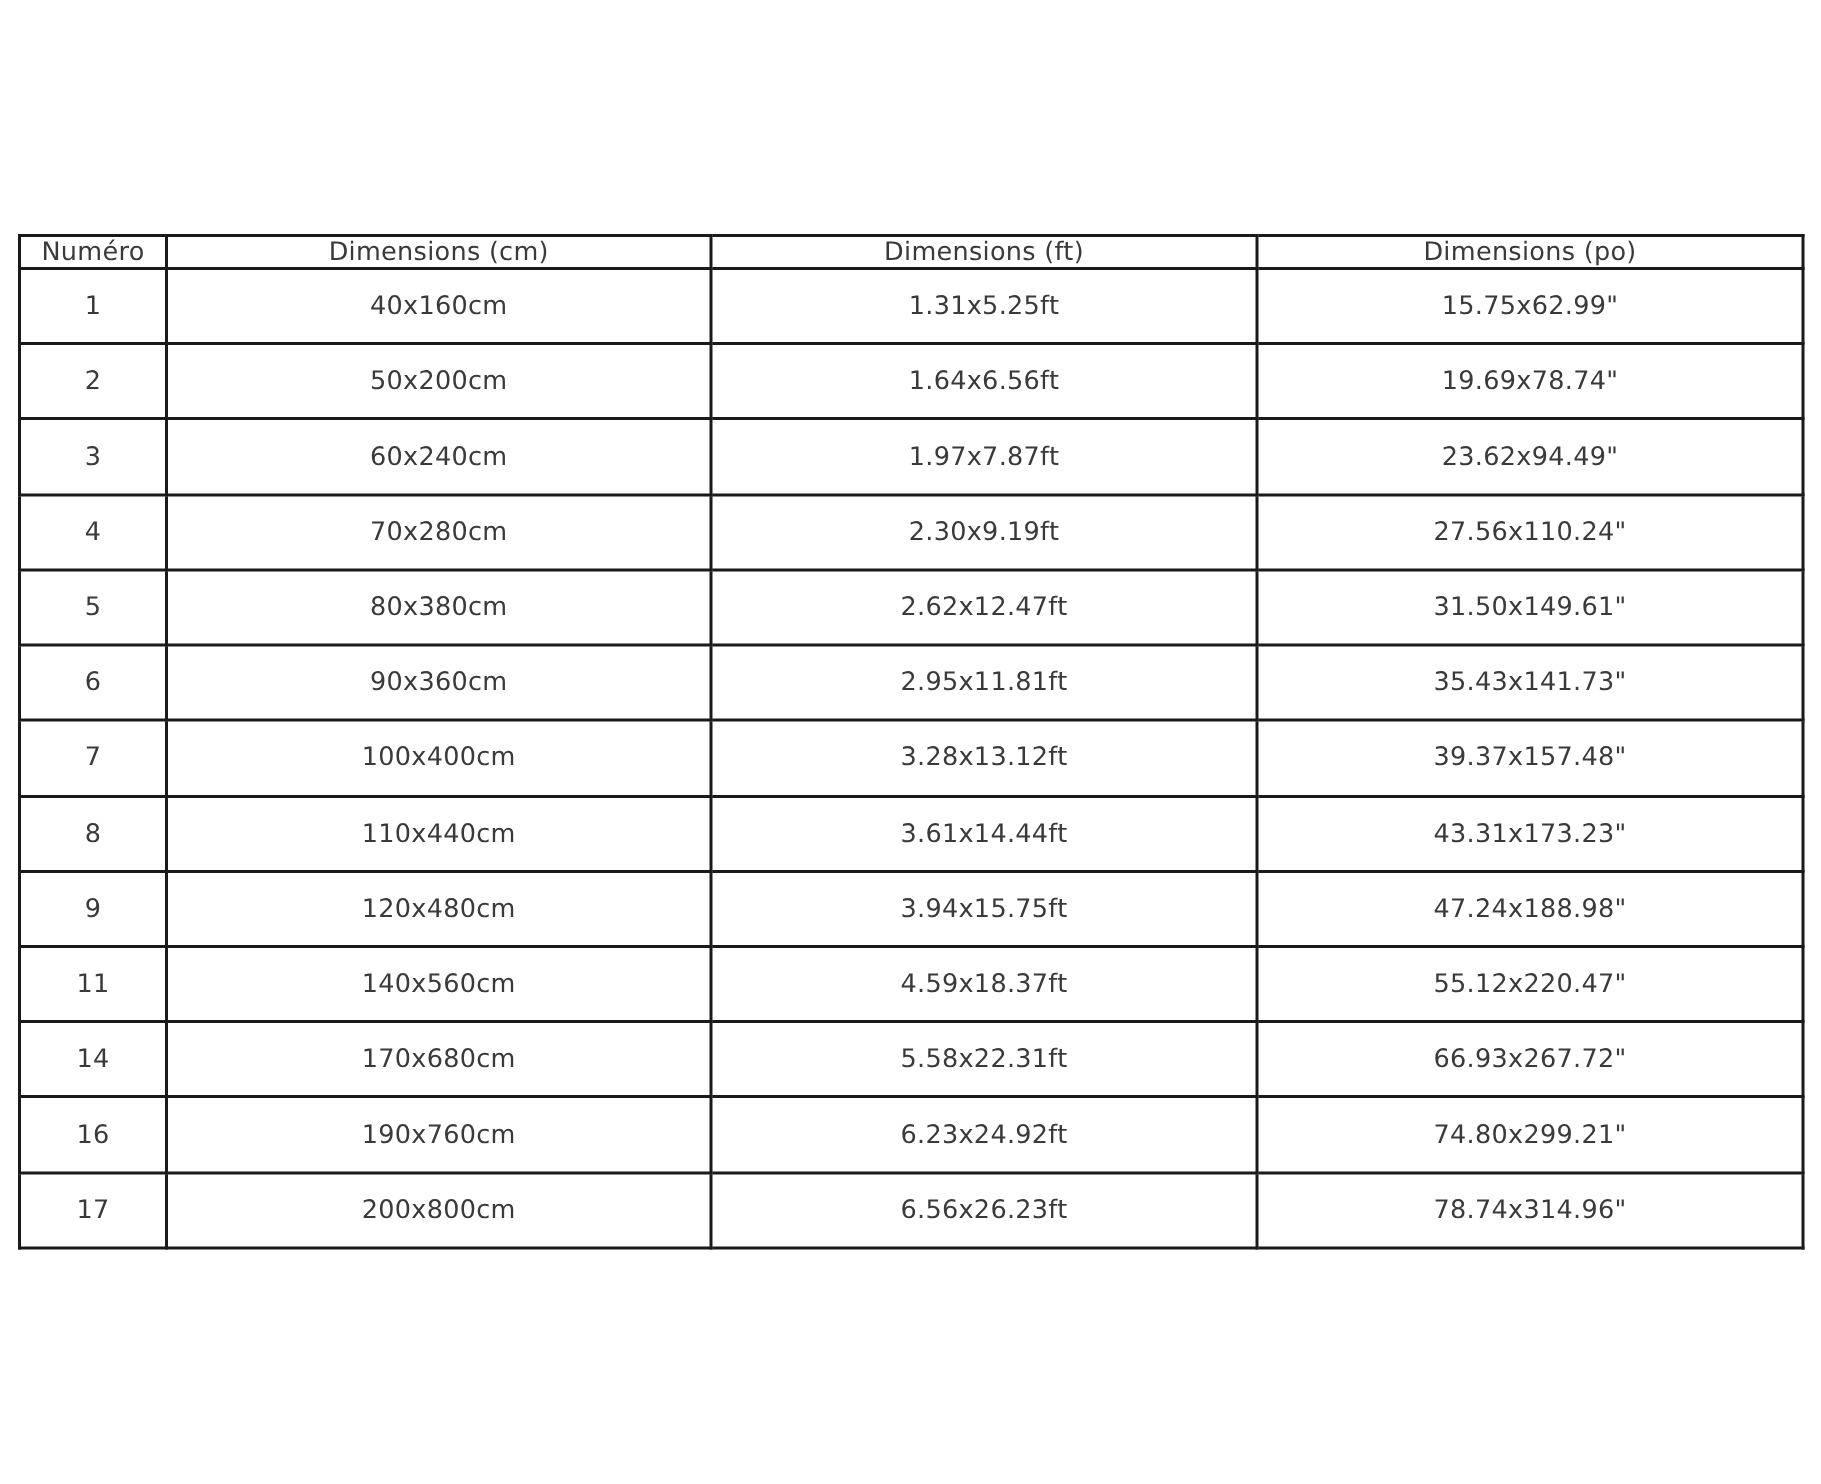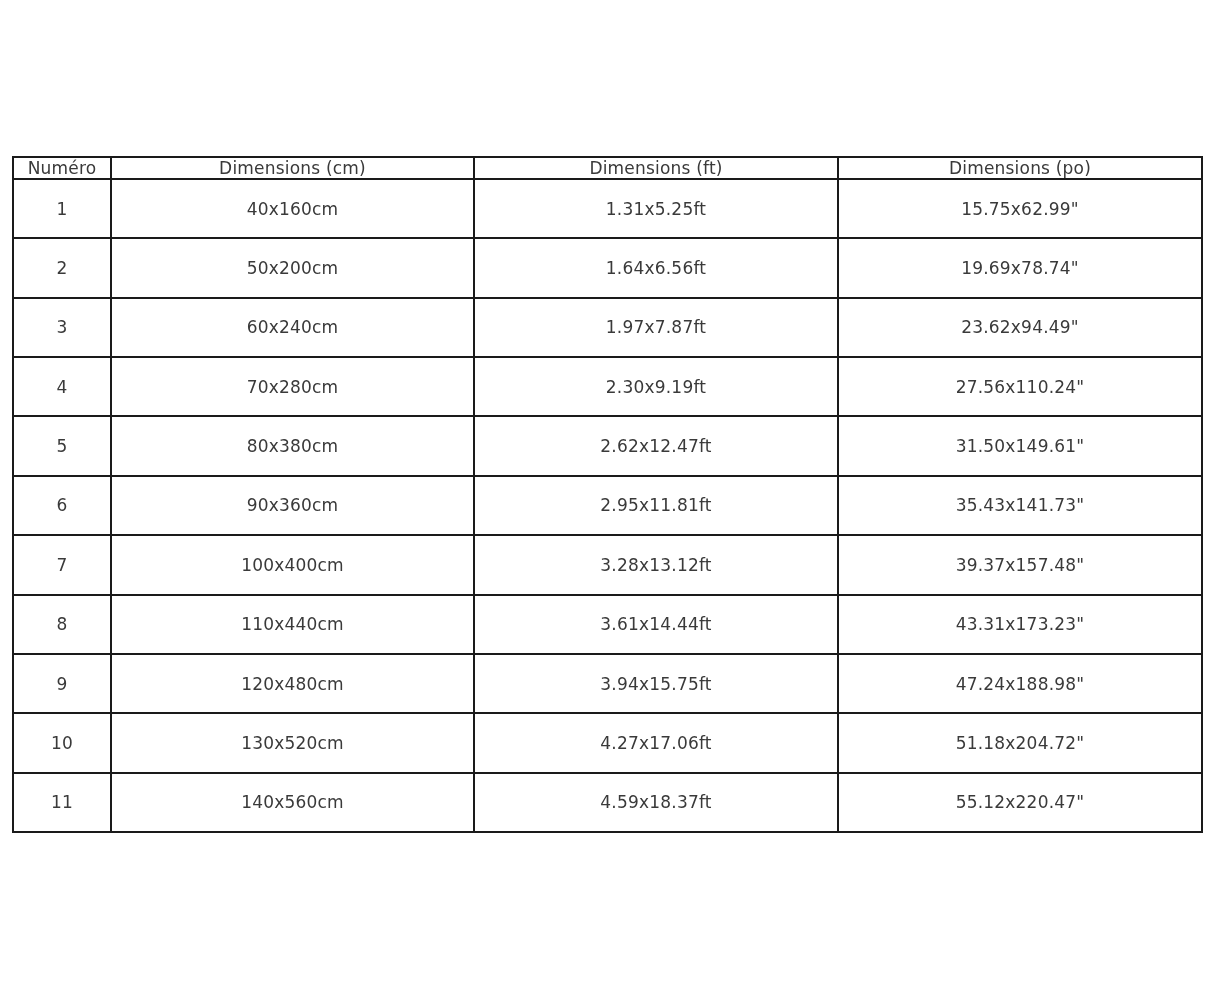--- a/index.html
+++ b/index.html
@@ -110,26 +110,38 @@
           <td>3.61x14.44ft</td>
           <td>43.31x173.23"</td>
         </tr>
         <tr>
           <td>9</td>
           <td>120x480cm</td>
           <td>3.94x15.75ft</td>
           <td>47.24x188.98"</td>
         </tr>
         <tr>
-          <td>10</td>
-          <td>130x520cm</td>
-          <td>4.27x17.06ft</td>
-          <td>51.18x204.72"</td>
-        </tr>
-        <tr>
           <td>11</td>
           <td>140x560cm</td>
           <td>4.59x18.37ft</td>
           <td>55.12x220.47"</td>
+        </tr>
+        <tr>
+          <td>14</td>
+          <td>170x680cm</td>
+          <td>5.58x22.31ft</td>
+          <td>66.93x267.72"</td>
+        </tr>
+        <tr>
+          <td>16</td>
+          <td>190x760cm</td>
+          <td>6.23x24.92ft</td>
+          <td>74.80x299.21"</td>
+        </tr>
+        <tr>
+          <td>17</td>
+          <td>200x800cm</td>
+          <td>6.56x26.23ft</td>
+          <td>78.74x314.96"</td>
         </tr>
       </tbody>
   </table>
 </div>
 
 </body></html>

